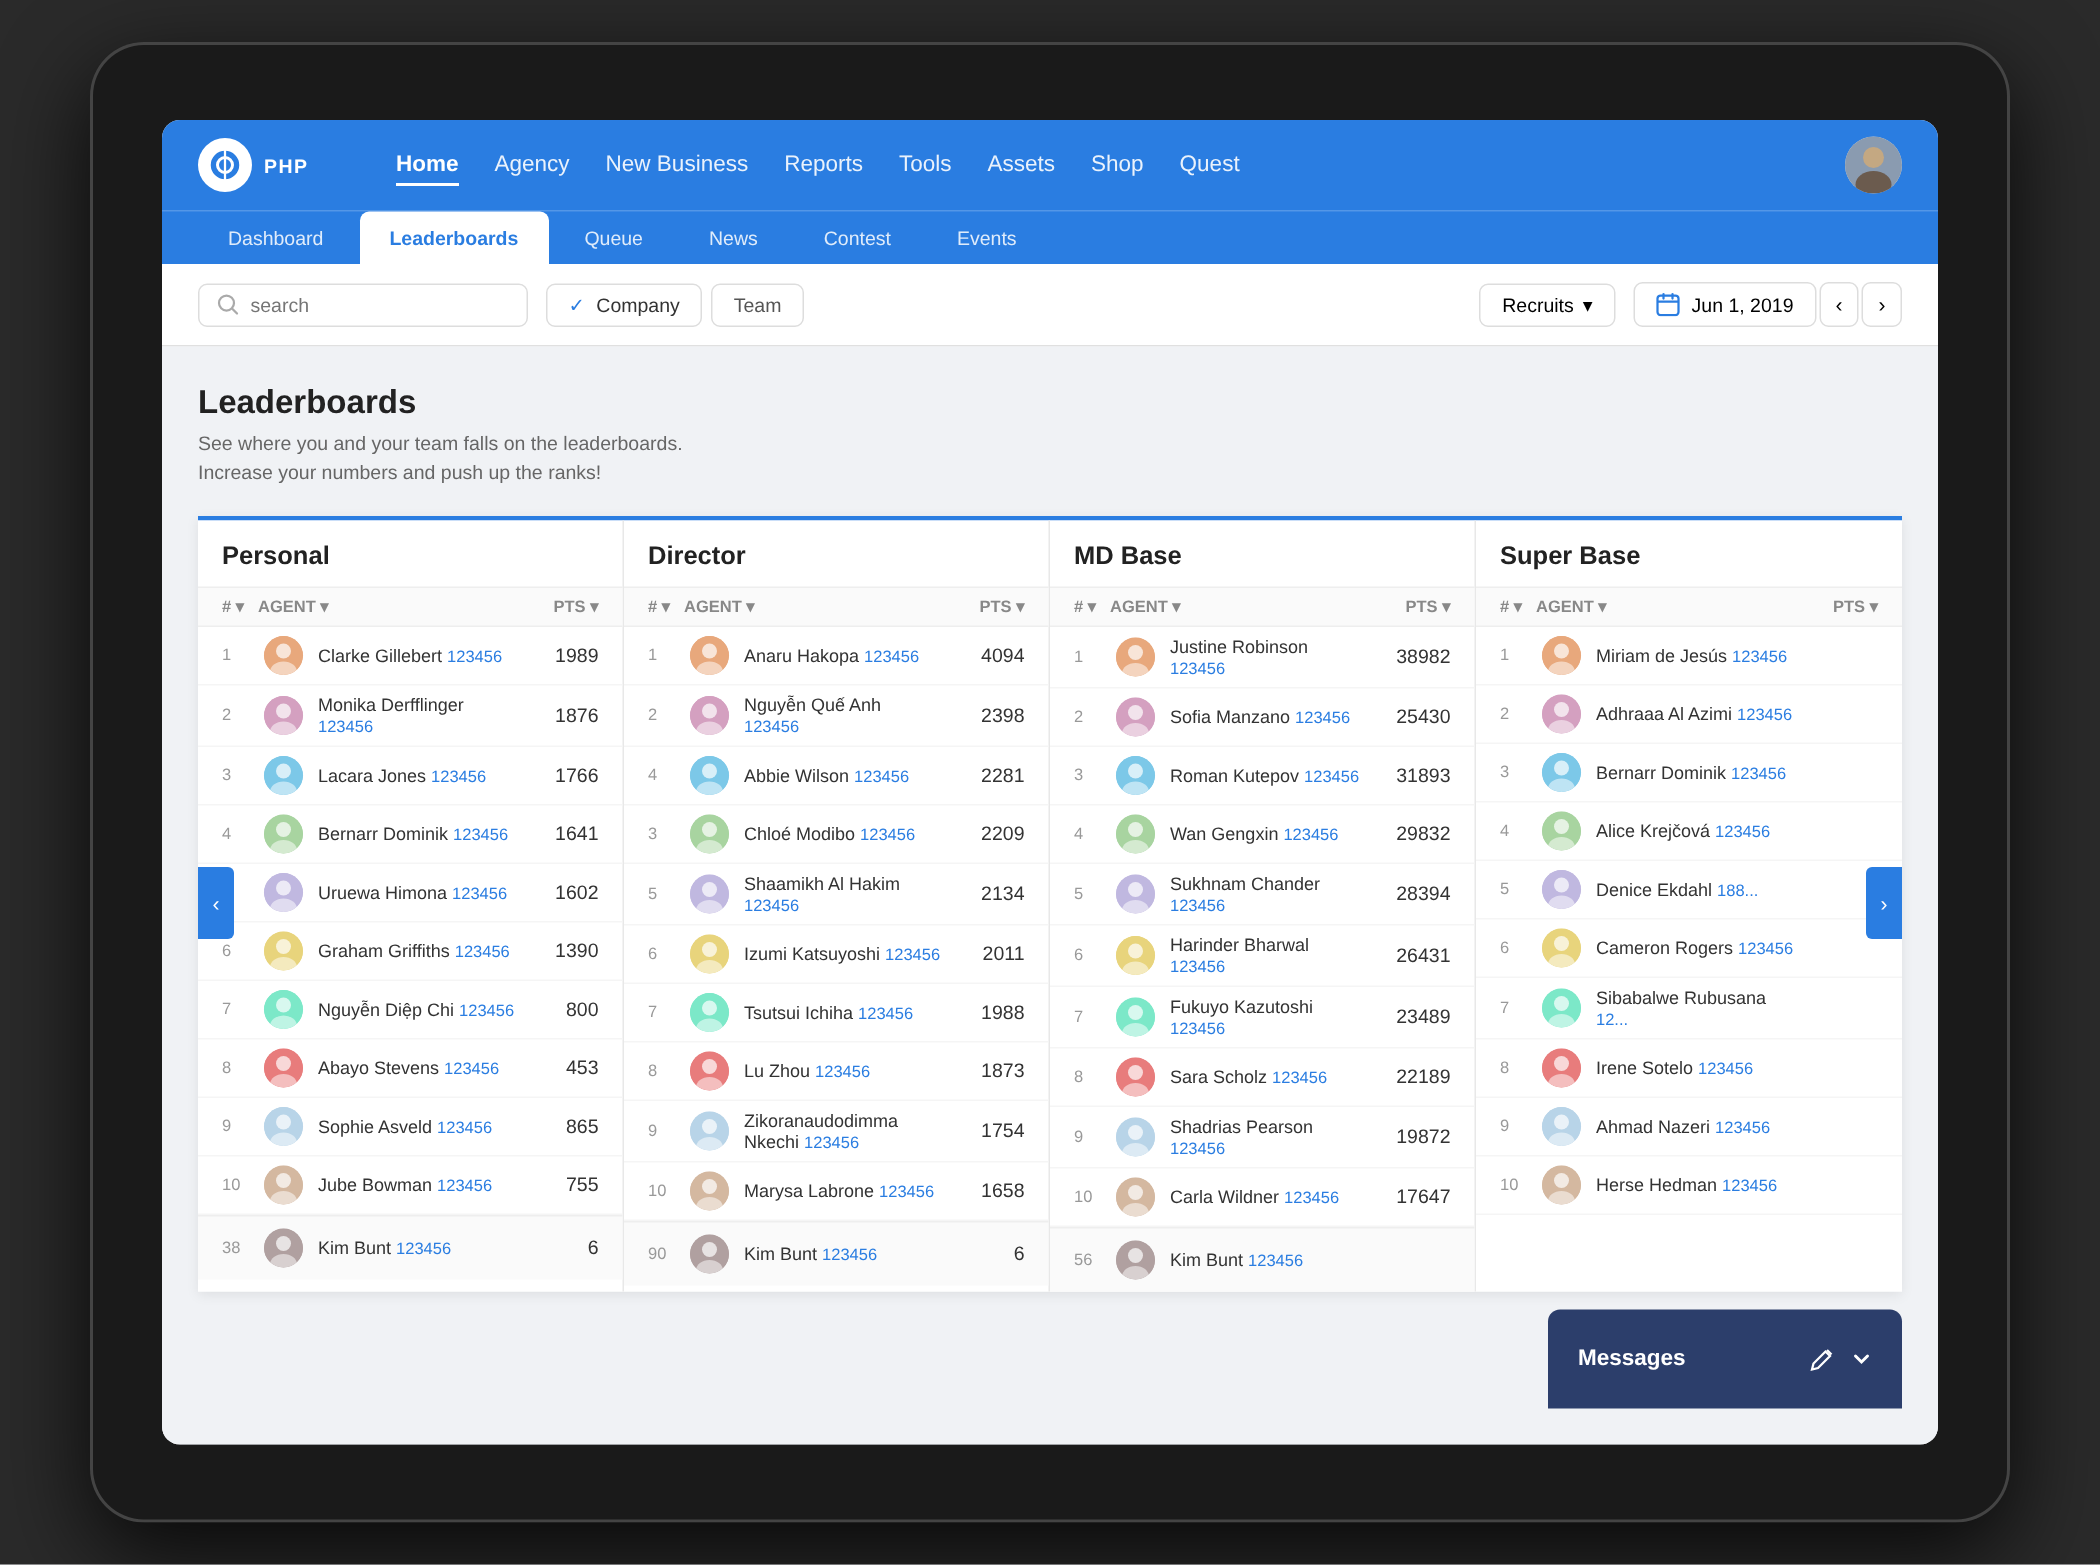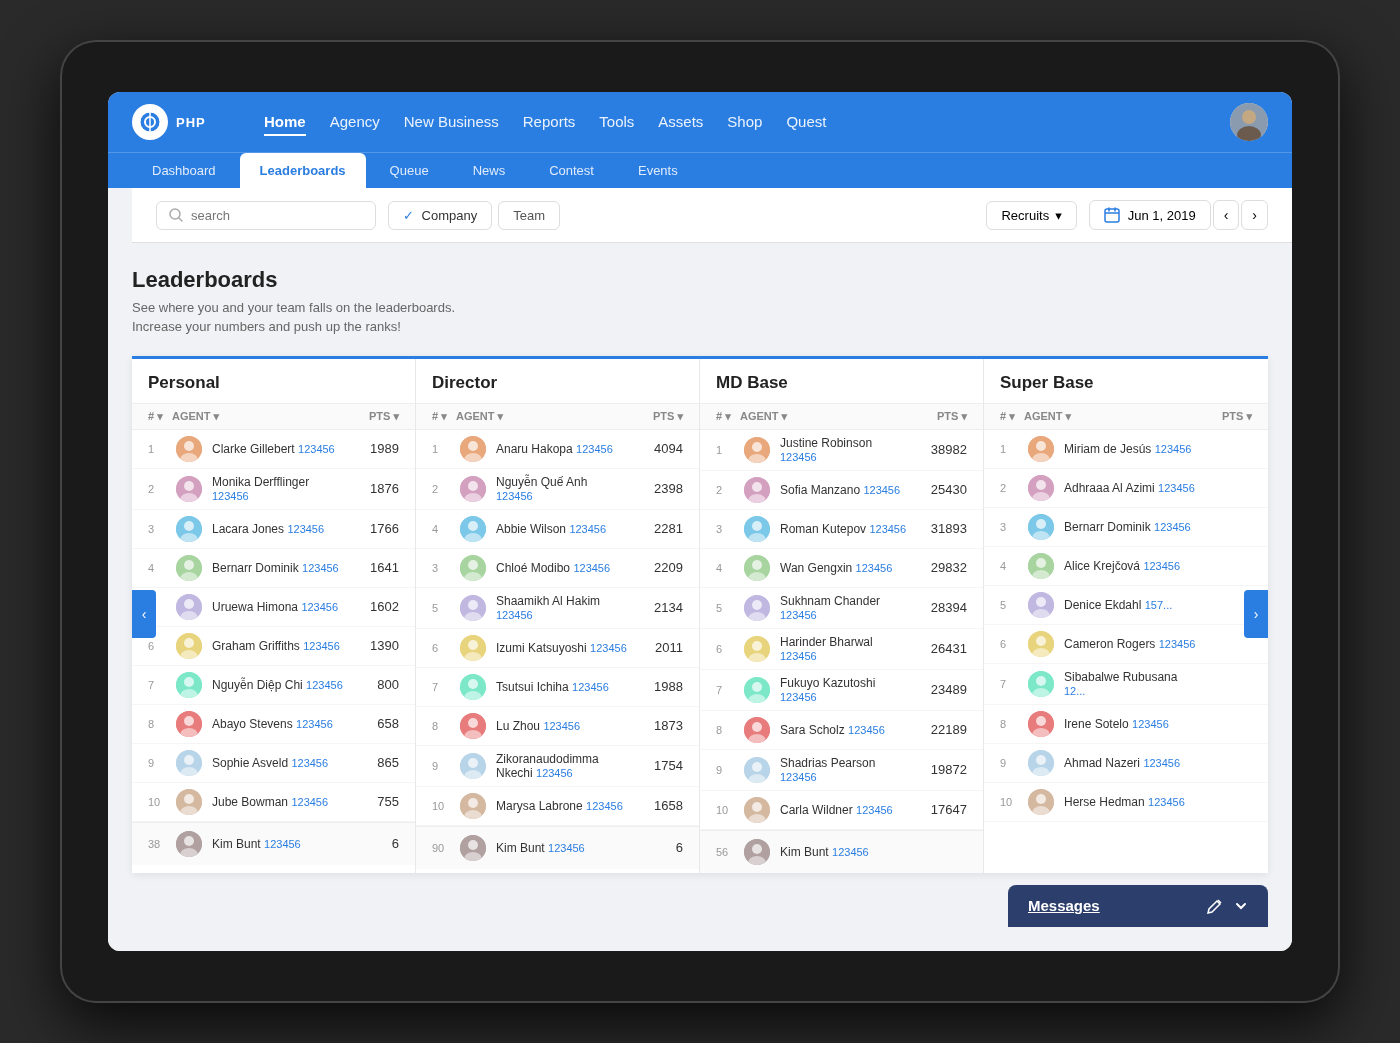--- a/index.html
+++ b/index.html
@@ -103,21 +103,20 @@
       font-weight: 600;
     }
     
     .toolbar {
       background: white;
       padding: 12px 24px;
       display: flex;
       align-items: center;
       gap: 12px;
       border-bottom: 1px solid #e0e0e0;
-      margin-left: 24px;
     }
     .search-box {
       display: flex;
       align-items: center;
       border: 1px solid #ddd;
       border-radius: 6px;
       padding: 6px 12px;
       gap: 8px;
       background: white;
       min-width: 220px;
@@ -280,31 +279,30 @@
       padding: 8px 16px;
       font-size: 12px;
       gap: 4px;
       border-top: 1px solid #eee;
       background: #fafafa;
     }
     .messages-bar {
       position: relative;
       background: #2c3e6b;
       color: white;
-      padding: 12px 20px;
+      padding: 24px 20px;
       display: flex;
       align-items: center;
       justify-content: space-between;
       font-size: 15px;
       font-weight: 600;
       border-radius: 8px 8px 0 0;
       margin: 0 0 0 auto;
-      width: 260px;
+      width: 236px;
       float: right;
-      text-decoration: underline;
     }
     .messages-icons {
       display: flex;
       gap: 10px;
       align-items: center;
     }
     .nav-side-btn {
       position: absolute;
       top: 50%;
       transform: translateY(-50%);
@@ -508,21 +506,21 @@
               <div class="lb-row">
       <span class="rank">8</span>
       <div class="agent-avatar" style="background:#e87c7c;">
         <svg width="26" height="26" viewBox="0 0 26 26">
           <circle cx="13" cy="13" r="13" fill="#e87c7c"></circle>
           <circle cx="13" cy="10" r="5" fill="rgba(255,255,255,0.7)"></circle>
           <ellipse cx="13" cy="24" rx="9" ry="7" fill="rgba(255,255,255,0.5)"></ellipse>
         </svg>
       </div>
       <span class="agent-name">Abayo Stevens <span class="agent-id">123456</span></span>
-      <span class="pts-val">658</span>
+      <span class="pts-val">453</span>
     </div>
               <div class="lb-row">
       <span class="rank">9</span>
       <div class="agent-avatar" style="background:#b8d4e8;">
         <svg width="26" height="26" viewBox="0 0 26 26">
           <circle cx="13" cy="13" r="13" fill="#b8d4e8"></circle>
           <circle cx="13" cy="10" r="5" fill="rgba(255,255,255,0.7)"></circle>
           <ellipse cx="13" cy="24" rx="9" ry="7" fill="rgba(255,255,255,0.5)"></ellipse>
         </svg>
       </div>
@@ -891,21 +889,21 @@
     </div>
               <div class="lb-row">
       <span class="rank">5</span>
       <div class="agent-avatar" style="background:#c0b8e0;">
         <svg width="26" height="26" viewBox="0 0 26 26">
           <circle cx="13" cy="13" r="13" fill="#c0b8e0"></circle>
           <circle cx="13" cy="10" r="5" fill="rgba(255,255,255,0.7)"></circle>
           <ellipse cx="13" cy="24" rx="9" ry="7" fill="rgba(255,255,255,0.5)"></ellipse>
         </svg>
       </div>
-      <span class="agent-name">Denice Ekdahl <span class="agent-id">157...</span></span>
+      <span class="agent-name">Denice Ekdahl <span class="agent-id">188...</span></span>
       <span class="pts-val"></span>
     </div>
               <div class="lb-row">
       <span class="rank">6</span>
       <div class="agent-avatar" style="background:#e8d47c;">
         <svg width="26" height="26" viewBox="0 0 26 26">
           <circle cx="13" cy="13" r="13" fill="#e8d47c"></circle>
           <circle cx="13" cy="10" r="5" fill="rgba(255,255,255,0.7)"></circle>
           <ellipse cx="13" cy="24" rx="9" ry="7" fill="rgba(255,255,255,0.5)"></ellipse>
         </svg>

